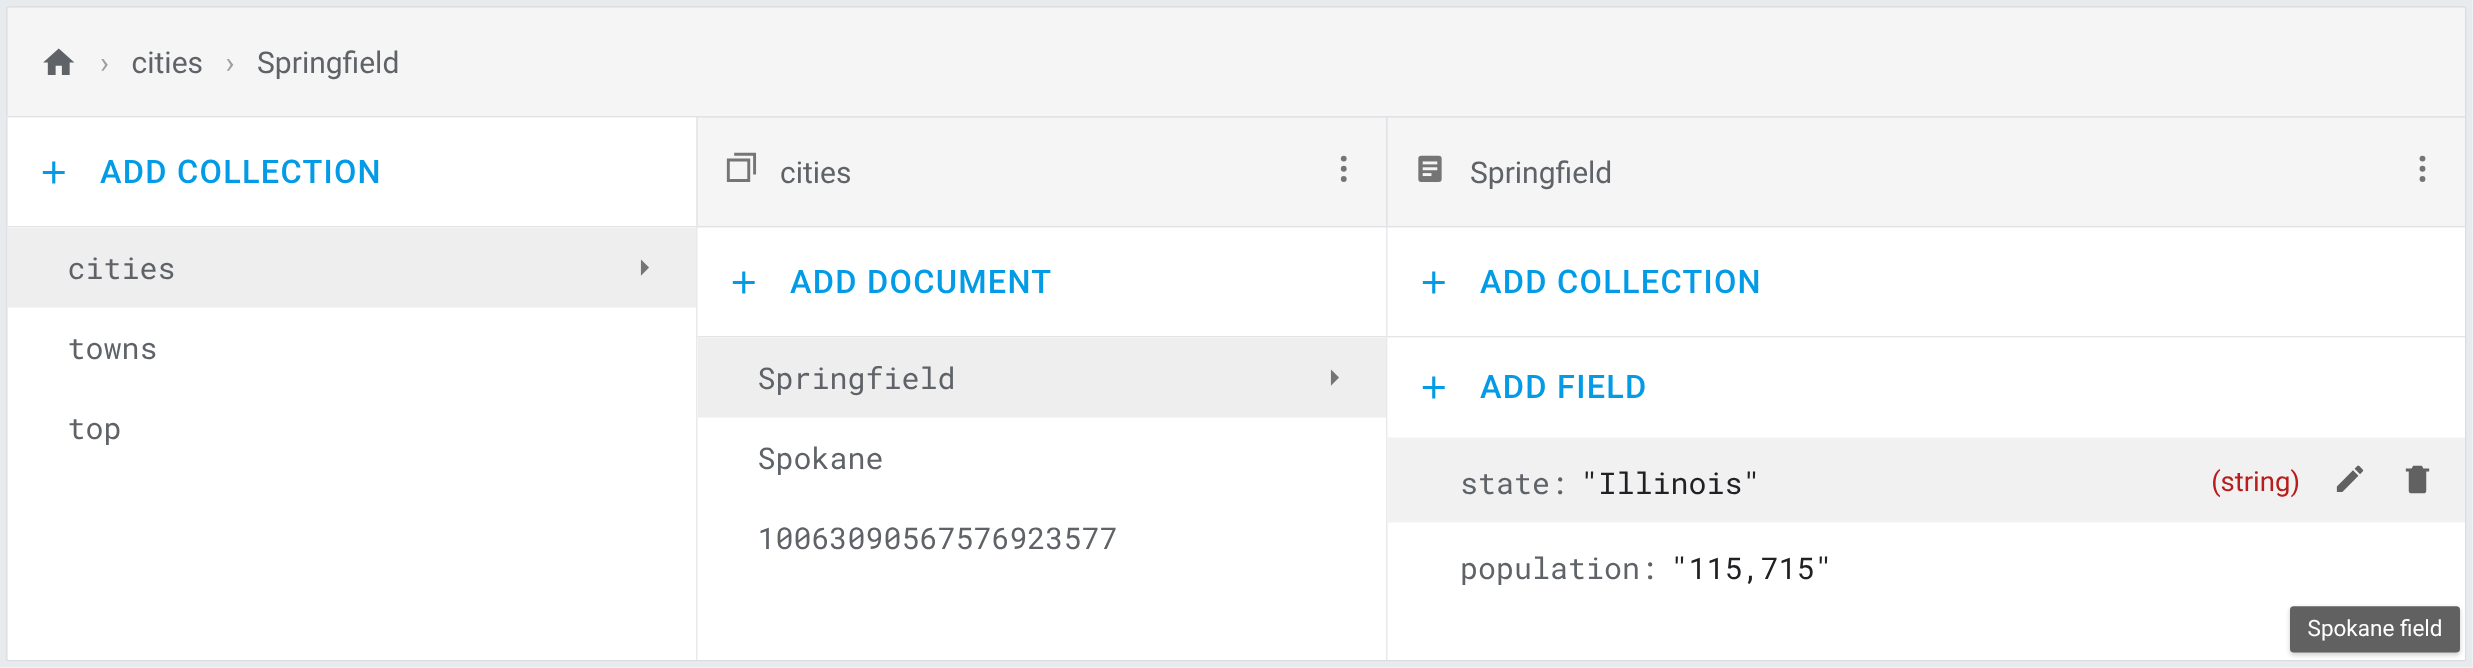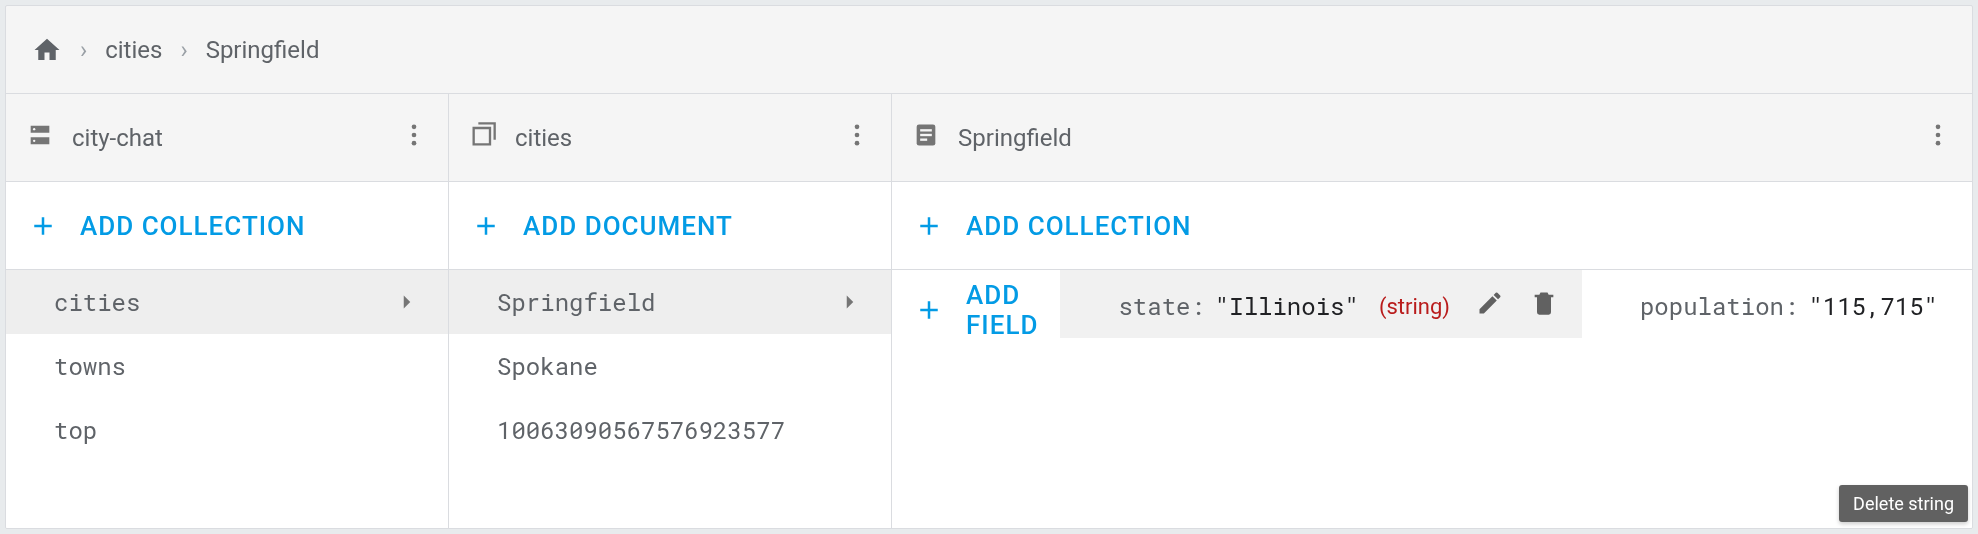--- a/index.html
+++ b/index.html
@@ -97,21 +97,21 @@
     cursor: pointer;
   }
   .list-item .label { flex: 1; white-space: nowrap; overflow: hidden; text-overflow: ellipsis;}
   .list-item.selected { background: #eeeeee; }
   .chev-right { fill:#757575; width:26px; height:26px; }
 
   .doc-body {
     flex: 1;
     background: #ffffff;
     display: flex;
-    flex-direction: row;
+    flex-direction: column;
     overflow: hidden;
   }
   .field-row {
     height: 68px;
     display: flex;
     align-items: center;
     padding: 4px 24px 0 58px;
     font-family: "Roboto Mono", Menlo, monospace;
     font-size: 24px;
     color: #5f6368;
@@ -149,37 +149,20 @@
     </span>
     <span class="chev">›</span>
     <span class="crumb">cities</span>
     <span class="chev">›</span>
     <span class="crumb">Springfield</span>
   </div>
 
   <div class="columns">
 
     <div class="col db">
-      <div class="col-header">
-        <span>
-          <svg class="col-icon" viewBox="0 0 24 24">
-              <path d="M4 4h16v6H4zM4 14h16v6H4z"></path>
-              <circle cx="7" cy="7" r="1" fill="#f5f5f5"></circle>
-              <circle cx="7" cy="17" r="1" fill="#f5f5f5"></circle>
-            </svg>
-        </span>
-        <span class="title">city-chat</span>
-        <span>
-          <svg class="menu-dots" viewBox="0 0 24 24">
-              <circle cx="12" cy="5" r="2"></circle>
-              <circle cx="12" cy="12" r="2"></circle>
-              <circle cx="12" cy="19" r="2"></circle>
-            </svg>
-        </span>
-      </div>
       <div class="add-bar">
         <svg class="plus-icon" viewBox="0 0 24 24">
             <path d="M11 5h2v14h-2z"></path>
             <path d="M5 11h14v2H5z"></path>
           </svg>
         <span>ADD COLLECTION</span>
       </div>
       <div class="list">
         <div class="list-item selected">
           <span class="label">cities</span>
@@ -292,13 +275,13 @@
           <span class="key"><span>population</span>:</span>
           <span class="val">"115,715"</span>
           <span class="spacer"></span>
         </div>
       </div>
     </div>
 
   </div>
 </div>
 
-<div class="tooltip">Delete string</div>
+<div class="tooltip">Spokane field</div>
 
 </body></html>

